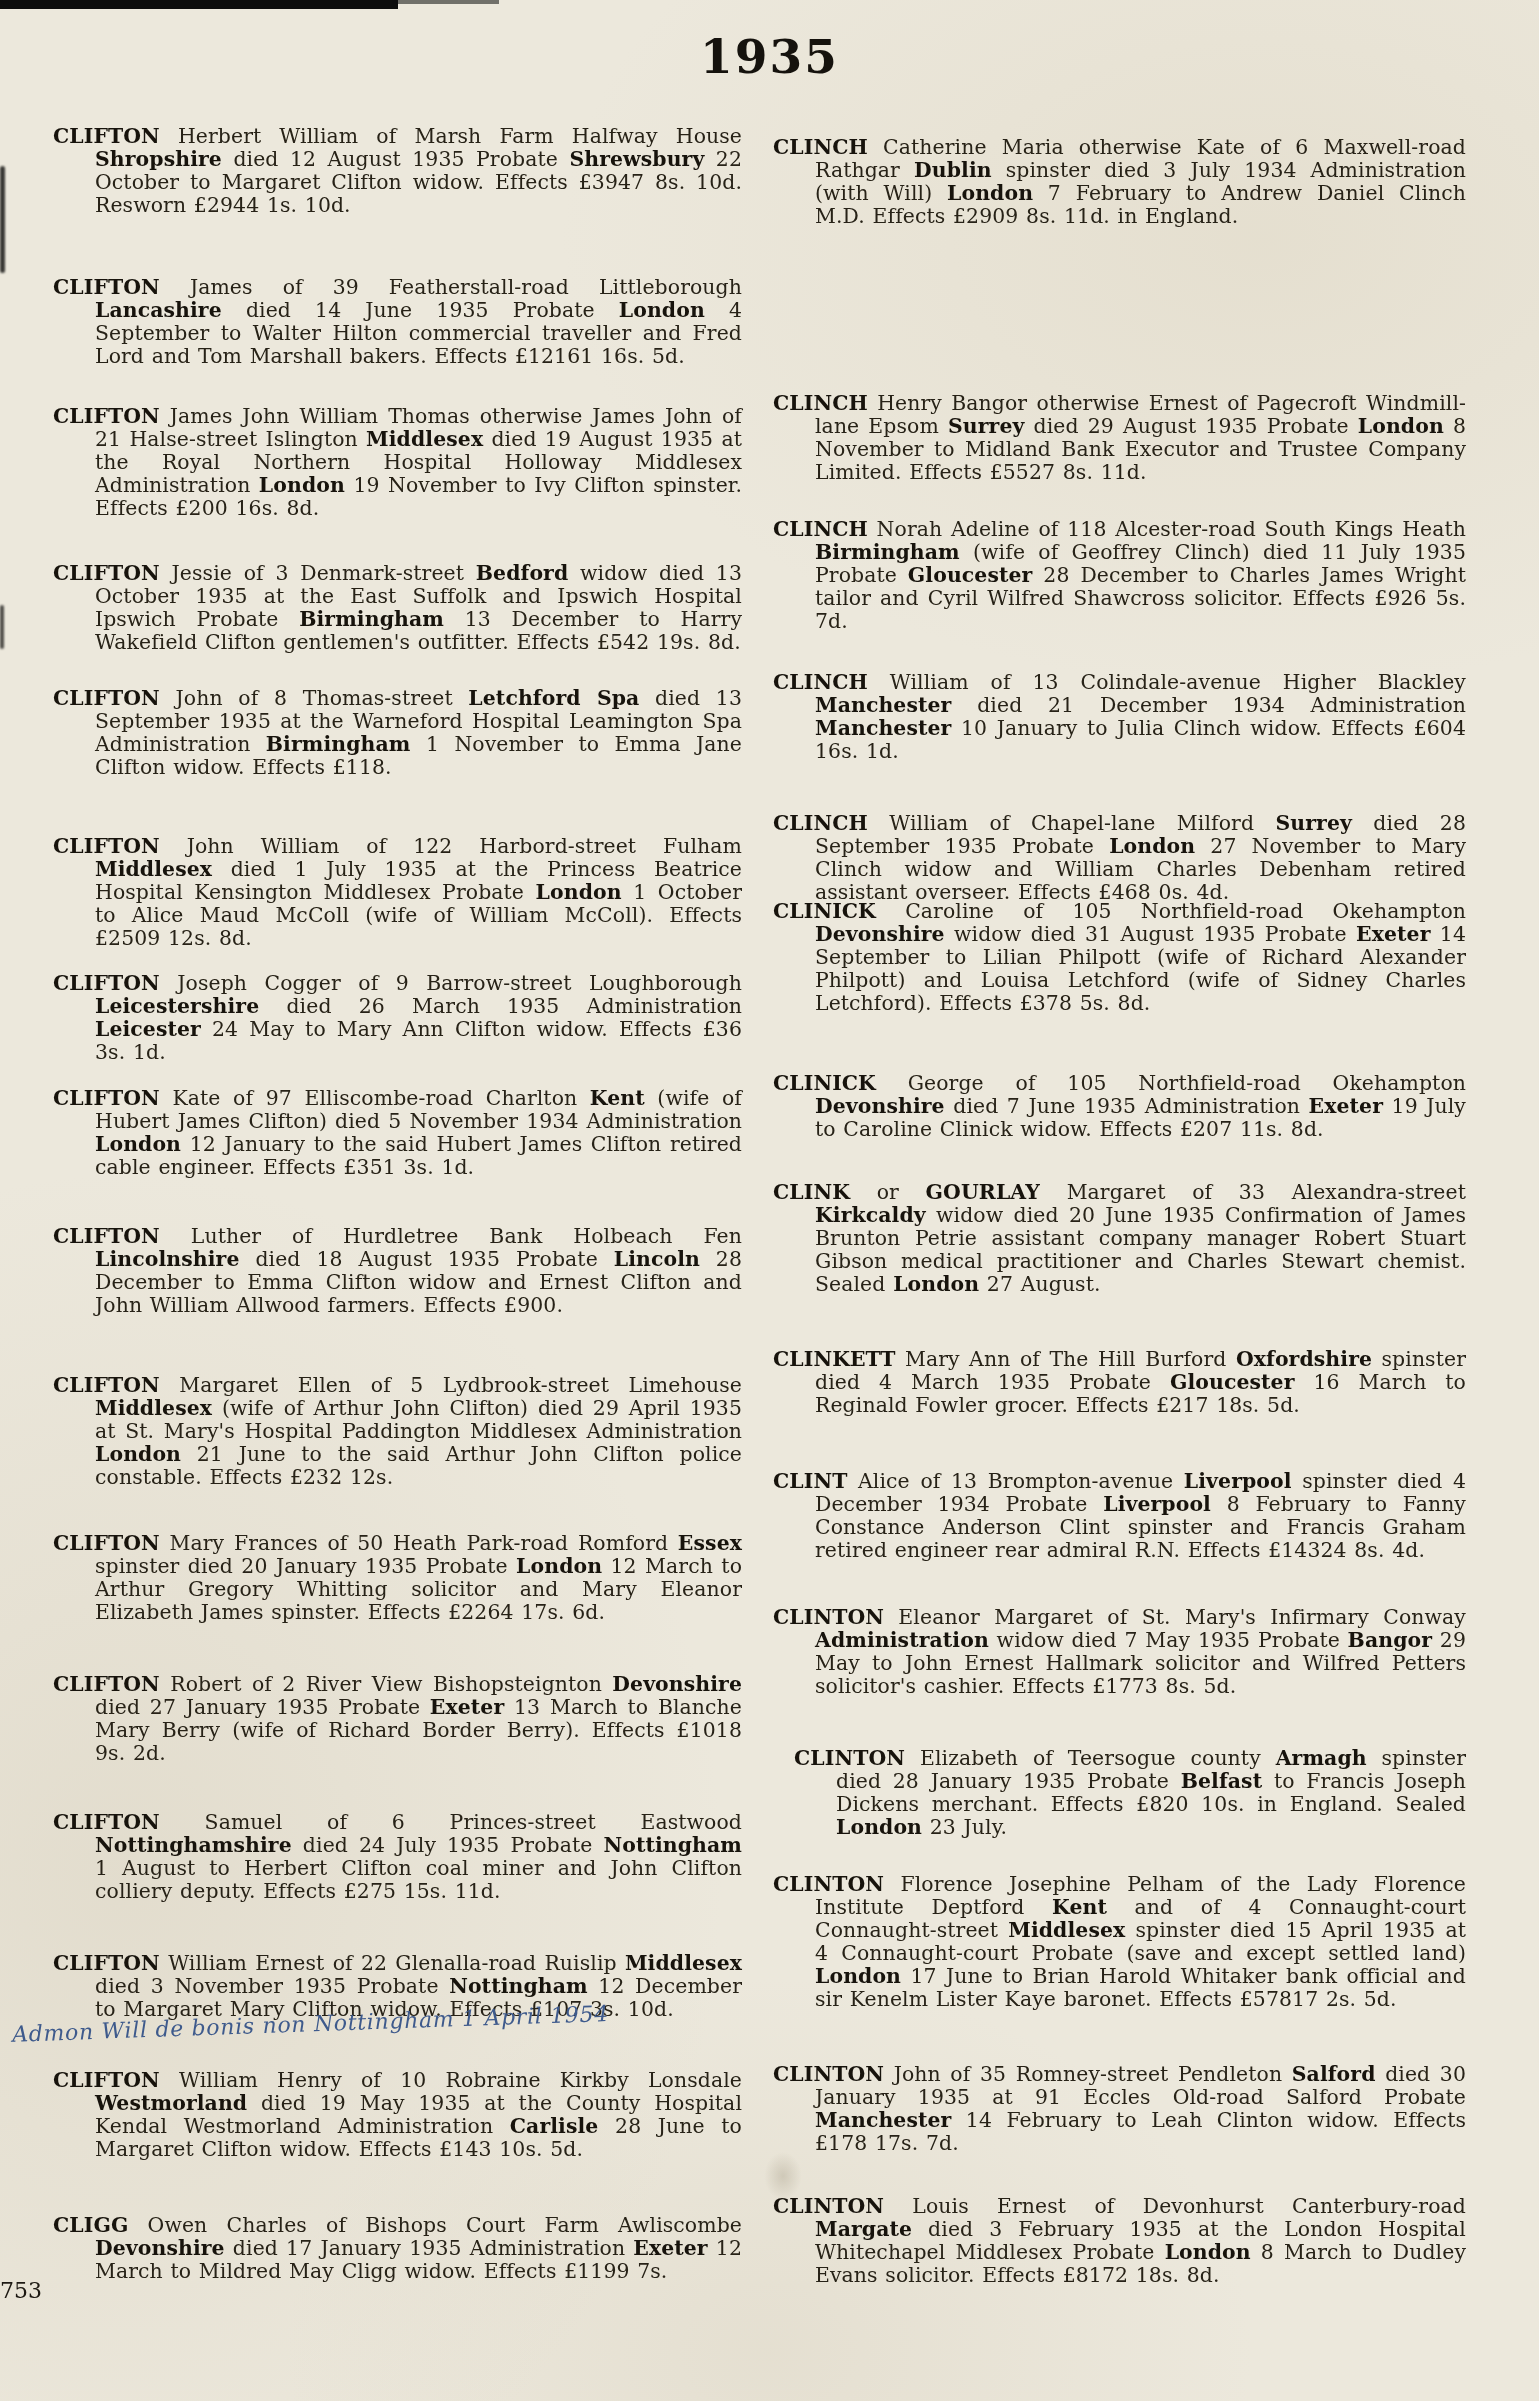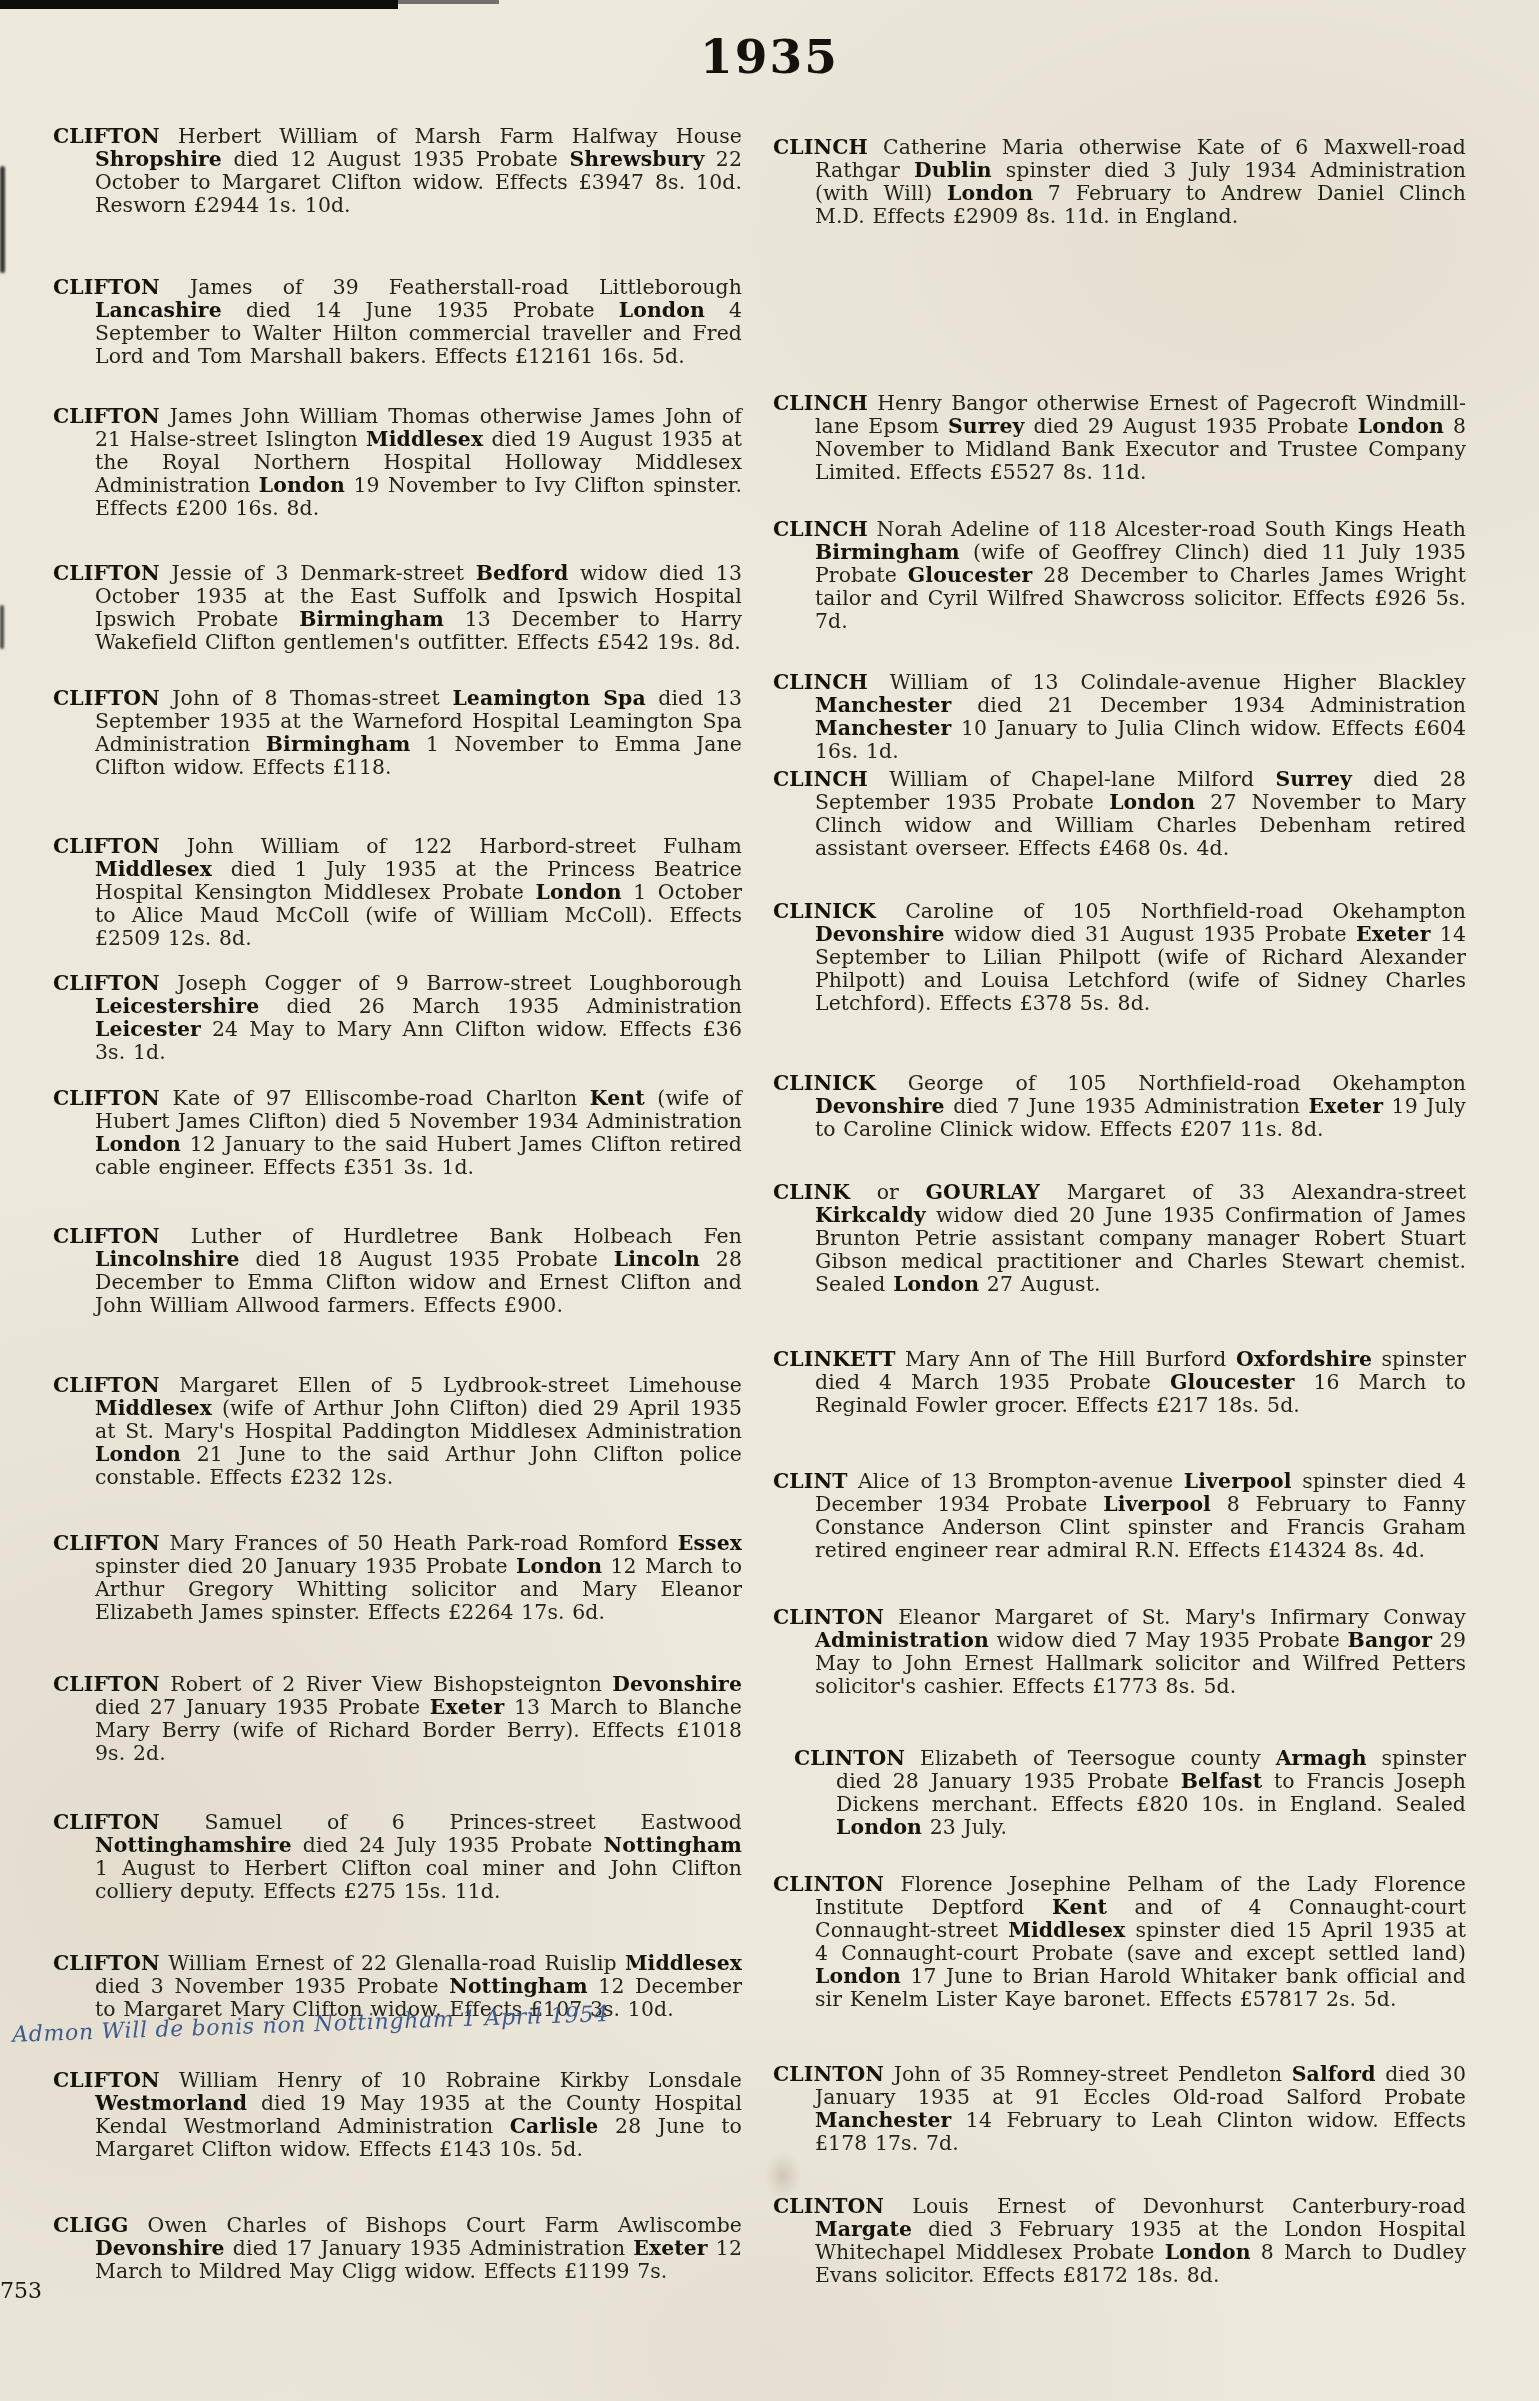--- a/index.html
+++ b/index.html
@@ -66,39 +66,39 @@
   <div class="artifact art-edge2"></div>
   <div class="art-stain"></div>
 
   <div class="year">1935</div>
 
   <div class="col col-left">
       <p class="entry" style="top: 125px;"><span class="b">CLIFTON</span><span> Herbert William of Marsh Farm Halfway House </span><span class="b">Shropshire</span><span> died 12 August 1935 Probate </span><span class="b">Shrewsbury</span><span> 22 October to Margaret Clifton widow.  Effects £3947 8s. 10d. Resworn £2944 1s. 10d.</span></p>
       <p class="entry" style="top: 276px;"><span class="b">CLIFTON</span><span> James of 39 Featherstall-road Littleborough </span><span class="b">Lancashire</span><span> died 14 June 1935 Probate </span><span class="b">London</span><span> 4 September to Walter Hilton commercial traveller and Fred Lord and Tom Marshall bakers.  Effects £12161 16s. 5d.</span></p>
       <p class="entry" style="top: 405px;"><span class="b">CLIFTON</span><span> James John William Thomas otherwise James John of 21 Halse-street Islington </span><span class="b">Middlesex</span><span> died 19 August 1935 at the Royal Northern Hospital Holloway Middlesex Administration </span><span class="b">London</span><span> 19 November to Ivy Clifton spinster. Effects £200 16s. 8d.</span></p>
       <p class="entry" style="top: 562px;"><span class="b">CLIFTON</span><span> Jessie of 3 Denmark-street </span><span class="b">Bedford</span><span> widow died 13 October 1935 at the East Suffolk and Ipswich Hospital Ipswich Probate </span><span class="b">Birmingham</span><span> 13 December to Harry Wakefield Clifton gentlemen's outfitter.  Effects £542 19s. 8d.</span></p>
-      <p class="entry" style="top: 687px;"><span class="b">CLIFTON</span><span> John of 8 Thomas-street </span><span class="b">Leamington Spa</span><span> died 13 September 1935 at the Warneford Hospital Leamington Spa Administration </span><span class="b">Birmingham</span><span> 1 November to Emma Jane Clifton widow.  Effects £118.</span></p>
+      <p class="entry" style="top: 687px;"><span class="b">CLIFTON</span><span> John of 8 Thomas-street </span><span class="b">Letchford Spa</span><span> died 13 September 1935 at the Warneford Hospital Leamington Spa Administration </span><span class="b">Birmingham</span><span> 1 November to Emma Jane Clifton widow.  Effects £118.</span></p>
       <p class="entry" style="top: 835px;"><span class="b">CLIFTON</span><span> John William of 122 Harbord-street Fulham </span><span class="b">Middlesex</span><span> died 1 July 1935 at the Princess Beatrice Hospital Kensington Middlesex Probate </span><span class="b">London</span><span> 1 October to Alice Maud McColl (wife of William McColl).  Effects £2509 12s. 8d.</span></p>
       <p class="entry" style="top: 972px;"><span class="b">CLIFTON</span><span> Joseph Cogger of 9 Barrow-street Loughborough </span><span class="b">Leicestershire</span><span> died 26 March 1935 Administration </span><span class="b">Leicester</span><span> 24 May to Mary Ann Clifton widow.  Effects £36 3s. 1d.</span></p>
       <p class="entry" style="top: 1087px;"><span class="b">CLIFTON</span><span> Kate of 97 Elliscombe-road Charlton </span><span class="b">Kent</span><span> (wife of Hubert James Clifton) died 5 November 1934 Administration </span><span class="b">London</span><span> 12 January to the said Hubert James Clifton retired cable engineer.  Effects £351 3s. 1d.</span></p>
       <p class="entry" style="top: 1225px;"><span class="b">CLIFTON</span><span> Luther of Hurdletree Bank Holbeach Fen </span><span class="b">Lincolnshire</span><span> died 18 August 1935 Probate </span><span class="b">Lincoln</span><span> 28 December to Emma Clifton widow and Ernest Clifton and John William Allwood farmers.  Effects £900.</span></p>
       <p class="entry" style="top: 1374px;"><span class="b">CLIFTON</span><span> Margaret Ellen of 5 Lydbrook-street Limehouse </span><span class="b">Middlesex</span><span> (wife of Arthur John Clifton) died 29 April 1935 at St. Mary's Hospital Paddington Middlesex Administration </span><span class="b">London</span><span> 21 June to the said Arthur John Clifton police constable.  Effects £232 12s.</span></p>
       <p class="entry" style="top: 1532px;"><span class="b">CLIFTON</span><span> Mary Frances of 50 Heath Park-road Romford </span><span class="b">Essex</span><span> spinster died 20 January 1935 Probate </span><span class="b">London</span><span> 12 March to Arthur Gregory Whitting solicitor and Mary Eleanor Elizabeth James spinster.  Effects £2264 17s. 6d.</span></p>
       <p class="entry" style="top: 1673px;"><span class="b">CLIFTON</span><span> Robert of 2 River View Bishopsteignton </span><span class="b">Devonshire</span><span> died 27 January 1935 Probate </span><span class="b">Exeter</span><span> 13 March to Blanche Mary Berry (wife of Richard Border Berry). Effects £1018 9s. 2d.</span></p>
       <p class="entry" style="top: 1811px;"><span class="b">CLIFTON</span><span> Samuel of 6 Princes-street Eastwood </span><span class="b">Nottinghamshire</span><span> died 24 July 1935 Probate </span><span class="b">Nottingham</span><span> 1 August to Herbert Clifton coal miner and John Clifton colliery deputy. Effects £275 15s. 11d.</span></p>
       <p class="entry" style="top: 1952px;"><span class="b">CLIFTON</span><span> William Ernest of 22 Glenalla-road Ruislip </span><span class="b">Middlesex</span><span> died 3 November 1935 Probate </span><span class="b">Nottingham</span><span> 12 December to Margaret Mary Clifton widow.  Effects £107 3s. 10d.</span></p>
       <p class="entry" style="top: 2069px;"><span class="b">CLIFTON</span><span> William Henry of 10 Robraine Kirkby Lonsdale </span><span class="b">Westmorland</span><span> died 19 May 1935 at the County Hospital Kendal Westmorland Administration </span><span class="b">Carlisle</span><span> 28 June to Margaret Clifton widow.  Effects £143 10s. 5d.</span></p>
       <p class="entry" style="top: 2214px;"><span class="b">CLIGG</span><span> Owen Charles of Bishops Court Farm Awliscombe </span><span class="b">Devonshire</span><span> died 17 January 1935 Administration </span><span class="b">Exeter</span><span> 12 March to Mildred May Cligg widow.  Effects £1199 7s.</span></p>
     </div>
   <div class="col col-right">
       <p class="entry" style="top: 136px;"><span class="b">CLINCH</span><span> Catherine Maria otherwise Kate of 6 Maxwell-road Rathgar </span><span class="b">Dublin</span><span> spinster died 3 July 1934 Administration (with Will) </span><span class="b">London</span><span> 7 February to Andrew Daniel Clinch M.D.  Effects £2909 8s. 11d. in England.</span></p>
       <p class="entry" style="top: 392px;"><span class="b">CLINCH</span><span> Henry Bangor otherwise Ernest of Pagecroft Windmill-lane Epsom </span><span class="b">Surrey</span><span> died 29 August 1935 Probate </span><span class="b">London</span><span> 8 November to Midland Bank Executor and Trustee Company Limited.  Effects £5527 8s. 11d.</span></p>
       <p class="entry" style="top: 518px;"><span class="b">CLINCH</span><span> Norah Adeline of 118 Alcester-road South Kings Heath </span><span class="b">Birmingham</span><span> (wife of Geoffrey Clinch) died 11 July 1935 Probate </span><span class="b">Gloucester</span><span> 28 December to Charles James Wright tailor and Cyril Wilfred Shawcross solicitor. Effects £926 5s. 7d.</span></p>
       <p class="entry" style="top: 671px;"><span class="b">CLINCH</span><span> William of 13 Colindale-avenue Higher Blackley </span><span class="b">Manchester</span><span> died 21 December 1934 Administration </span><span class="b">Manchester</span><span> 10 January to Julia Clinch widow.  Effects £604 16s. 1d.</span></p>
-      <p class="entry" style="top: 768px;"><span class="b">CLINCH</span><span> William of Chapel-lane Milford </span><span class="b">Surrey</span><span> died 28 September 1935 Probate </span><span class="b">London</span><span> 27 November to Mary Clinch widow and William Charles Debenham retired assistant overseer. Effects £468 0s. 4d.</span></p>
+      <p class="entry" style="top: 812px;"><span class="b">CLINCH</span><span> William of Chapel-lane Milford </span><span class="b">Surrey</span><span> died 28 September 1935 Probate </span><span class="b">London</span><span> 27 November to Mary Clinch widow and William Charles Debenham retired assistant overseer. Effects £468 0s. 4d.</span></p>
       <p class="entry" style="top: 900px;"><span class="b">CLINICK</span><span> Caroline of 105 Northfield-road Okehampton </span><span class="b">Devonshire</span><span> widow died 31 August 1935 Probate </span><span class="b">Exeter</span><span> 14 September to Lilian Philpott (wife of Richard Alexander Philpott) and Louisa Letchford (wife of Sidney Charles Letchford). Effects £378 5s. 8d.</span></p>
       <p class="entry" style="top: 1072px;"><span class="b">CLINICK</span><span> George of 105 Northfield-road Okehampton </span><span class="b">Devonshire</span><span> died 7 June 1935 Administration </span><span class="b">Exeter</span><span> 19 July to Caroline Clinick widow.  Effects £207 11s. 8d.</span></p>
       <p class="entry" style="top: 1181px;"><span class="b">CLINK</span><span> or </span><span class="b">GOURLAY</span><span> Margaret of 33 Alexandra-street </span><span class="b">Kirkcaldy</span><span> widow died 20 June 1935 Confirmation of James Brunton Petrie assistant company manager Robert Stuart Gibson medical practitioner and Charles Stewart chemist. Sealed </span><span class="b">London</span><span> 27 August.</span></p>
       <p class="entry" style="top: 1348px;"><span class="b">CLINKETT</span><span> Mary Ann of The Hill Burford </span><span class="b">Oxfordshire</span><span> spinster died 4 March 1935 Probate </span><span class="b">Gloucester</span><span> 16 March to Reginald Fowler grocer.  Effects £217 18s. 5d.</span></p>
       <p class="entry" style="top: 1470px;"><span class="b">CLINT</span><span> Alice of 13 Brompton-avenue </span><span class="b">Liverpool</span><span> spinster died 4 December 1934 Probate </span><span class="b">Liverpool</span><span> 8 February to Fanny Constance Anderson Clint spinster and Francis Graham retired engineer rear admiral R.N.  Effects £14324 8s. 4d.</span></p>
       <p class="entry" style="top: 1606px;"><span class="b">CLINTON</span><span> Eleanor Margaret of St. Mary's Infirmary Conway </span><span class="b">Administration</span><span> widow died 7 May 1935 Probate </span><span class="b">Bangor</span><span> 29 May to John Ernest Hallmark solicitor and Wilfred Petters solicitor's cashier.  Effects £1773 8s. 5d.</span></p>
       <p class="entry" style="top: 1747px; margin-left: 21px;"><span class="b">CLINTON</span><span> Elizabeth of Teersogue county </span><span class="b">Armagh</span><span> spinster died 28 January 1935 Probate </span><span class="b">Belfast</span><span> to Francis Joseph Dickens merchant.  Effects £820 10s. in England. Sealed </span><span class="b">London</span><span> 23 July.</span></p>
       <p class="entry" style="top: 1873px;"><span class="b">CLINTON</span><span> Florence Josephine Pelham of the Lady Florence Institute Deptford </span><span class="b">Kent</span><span> and of 4 Connaught-court Connaught-street </span><span class="b">Middlesex</span><span> spinster died 15 April 1935 at 4 Connaught-court Probate (save and except settled land) </span><span class="b">London</span><span> 17 June to Brian Harold Whitaker bank official and sir Kenelm Lister Kaye baronet.  Effects £57817 2s. 5d.</span></p>
       <p class="entry" style="top: 2063px;"><span class="b">CLINTON</span><span> John of 35 Romney-street Pendleton </span><span class="b">Salford</span><span> died 30 January 1935 at 91 Eccles Old-road Salford Probate </span><span class="b">Manchester</span><span> 14 February to Leah Clinton widow. Effects £178 17s. 7d.</span></p>
       <p class="entry" style="top: 2195px;"><span class="b">CLINTON</span><span> Louis Ernest of Devonhurst Canterbury-road </span><span class="b">Margate</span><span> died 3 February 1935 at the London Hospital Whitechapel Middlesex Probate </span><span class="b">London</span><span> 8 March to Dudley Evans solicitor. Effects £8172 18s. 8d.</span></p>

